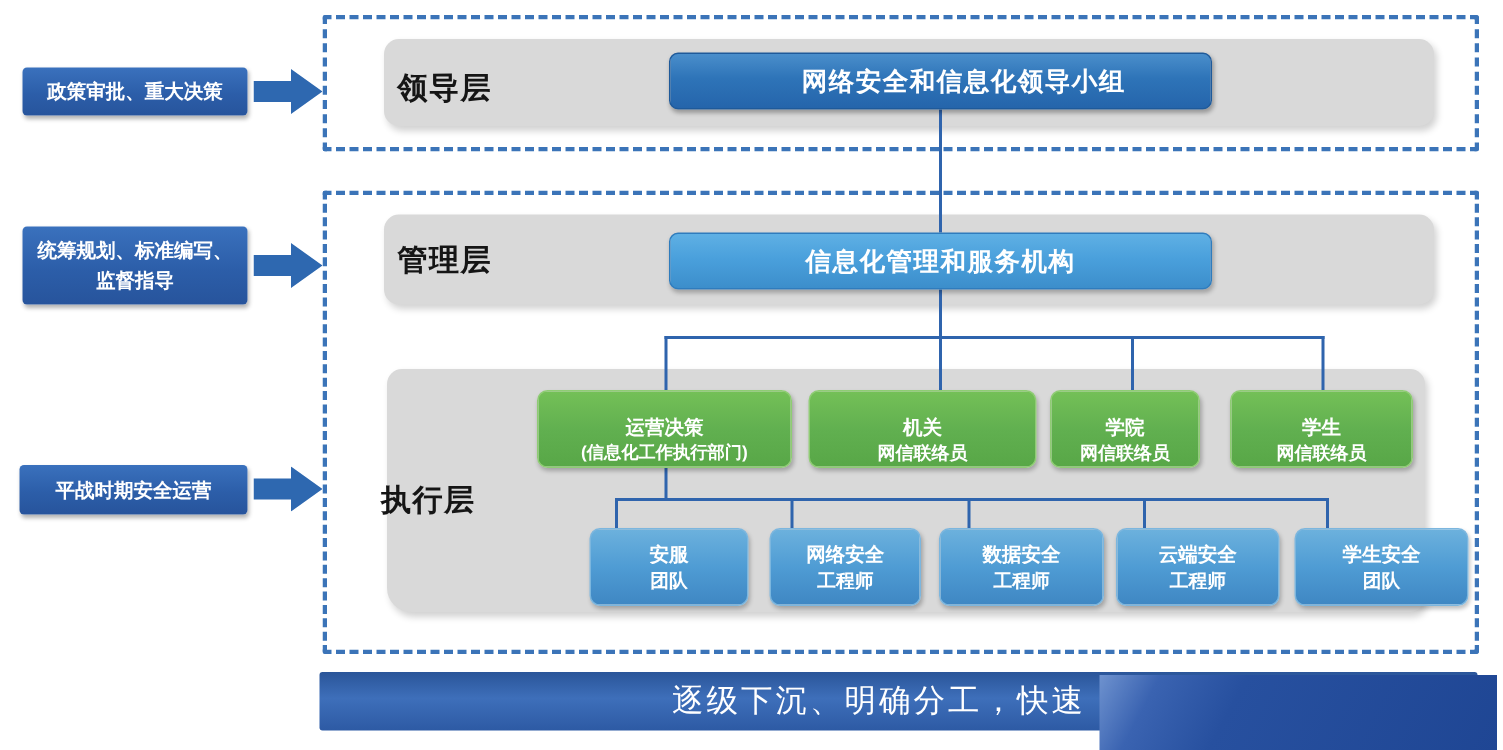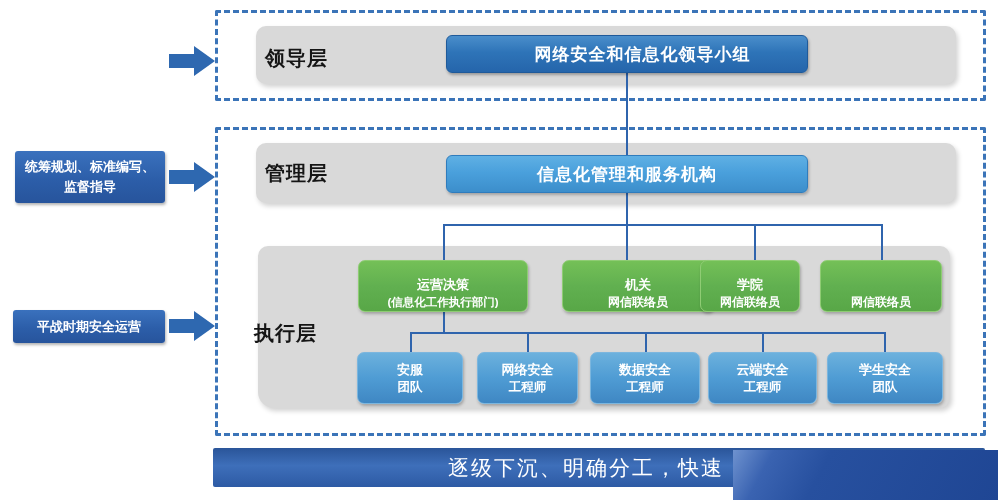--- a/index.html
+++ b/index.html
@@ -51,31 +51,31 @@
   .green-box {
     position: absolute; top: 260px; height: 52px;
     background: linear-gradient(180deg, #74c057 0%, #61b050 50%, #58a747 100%);
     border: 1px solid #8fcc74; border-radius: 7px; box-shadow: 1px 2px 3px rgba(0,0,0,0.25);
     color: #ffffff; font-weight: bold; text-align: center;
     display: flex; flex-direction: column; justify-content: flex-end;
   }
   .green-box .l1 { font-size: 13px; line-height: 19px; }
   .green-box .l2 { font-size: 12px; line-height: 17px; }
   .g1 { left: 358px; width: 170px; } .g1 .l2 { font-size: 11.5px; }
-  .g2 { left: 562px; width: 152px; }
+  .g2 { left: 539px; width: 152px; }
   .g3 { left: 700px; width: 100px; }
   .g4 { left: 820px; width: 122px; }
 
   
   .team-box {
     position: absolute; top: 352px; height: 52px;
     background: linear-gradient(180deg, #6cb1dd 0%, #4f9cd4 50%, #3f87c3 100%);
     border: 1px solid #7cb6de; border-radius: 7px; box-shadow: 1px 2px 3px rgba(0,0,0,0.25);
     color: #ffffff; font-weight: bold; text-align: center;
-    display: flex; flex-direction: column; justify-content: center;
+    display: flex; flex-direction: column; justify-content: center; margin-left: 36px;
   }
   .team-box .l1 { font-size: 13px; line-height: 19px; }
   .team-box .l2 { font-size: 12.5px; line-height: 17px; }
   .b1 { left: 357px; width: 106px; }
   .b2 { left: 477px; width: 101px; }
   .b3 { left: 590px; width: 110px; }
   .b4 { left: 708px; width: 109px; }
   .b5 { left: 827px; width: 116px; }
 
   
@@ -107,20 +107,23 @@
   .overlay-rect {
     position: absolute; left: 733px; top: 450px; width: 265px; height: 50px;
     background: linear-gradient(118deg, #6e92cf 0%, #3a63b1 14%, #27509f 34%, #1f4694 100%);
   }
 </style>
 </head>
 <body>
 
 <div class="canvas">
 
+  <div class="side-label lbl1">
+    <span class="ln">政策审批、重大决策</span>
+  </div>
   <div class="side-label lbl2">
     <span class="ln">统筹规划、标准编写、</span>
     <span class="ln">监督指导</span>
   </div>
   <div class="side-label lbl3">
     <span class="ln">平战时期安全运营</span>
   </div>
 
   <svg class="arrow" style="top:46px" width="46" height="30">
     <path d="M0 8 h25 v-8 l21 15 l-21 15 v-8 h-25 z" fill="#2e68b0"></path>
@@ -167,20 +170,21 @@
   </div>
   <div class="green-box g2">
     <span class="l1">机关</span>
     <span class="l2">网信联络员</span>
   </div>
   <div class="green-box g3">
     <span class="l1">学院</span>
     <span class="l2">网信联络员</span>
   </div>
   <div class="green-box g4">
+    <span class="l1">学生</span>
     <span class="l2">网信联络员</span>
   </div>
 
   <div class="team-box b1">
     <span class="l1">安服</span>
     <span class="l2">团队</span>
   </div>
   <div class="team-box b2">
     <span class="l1">网络安全</span>
     <span class="l2">工程师</span>

